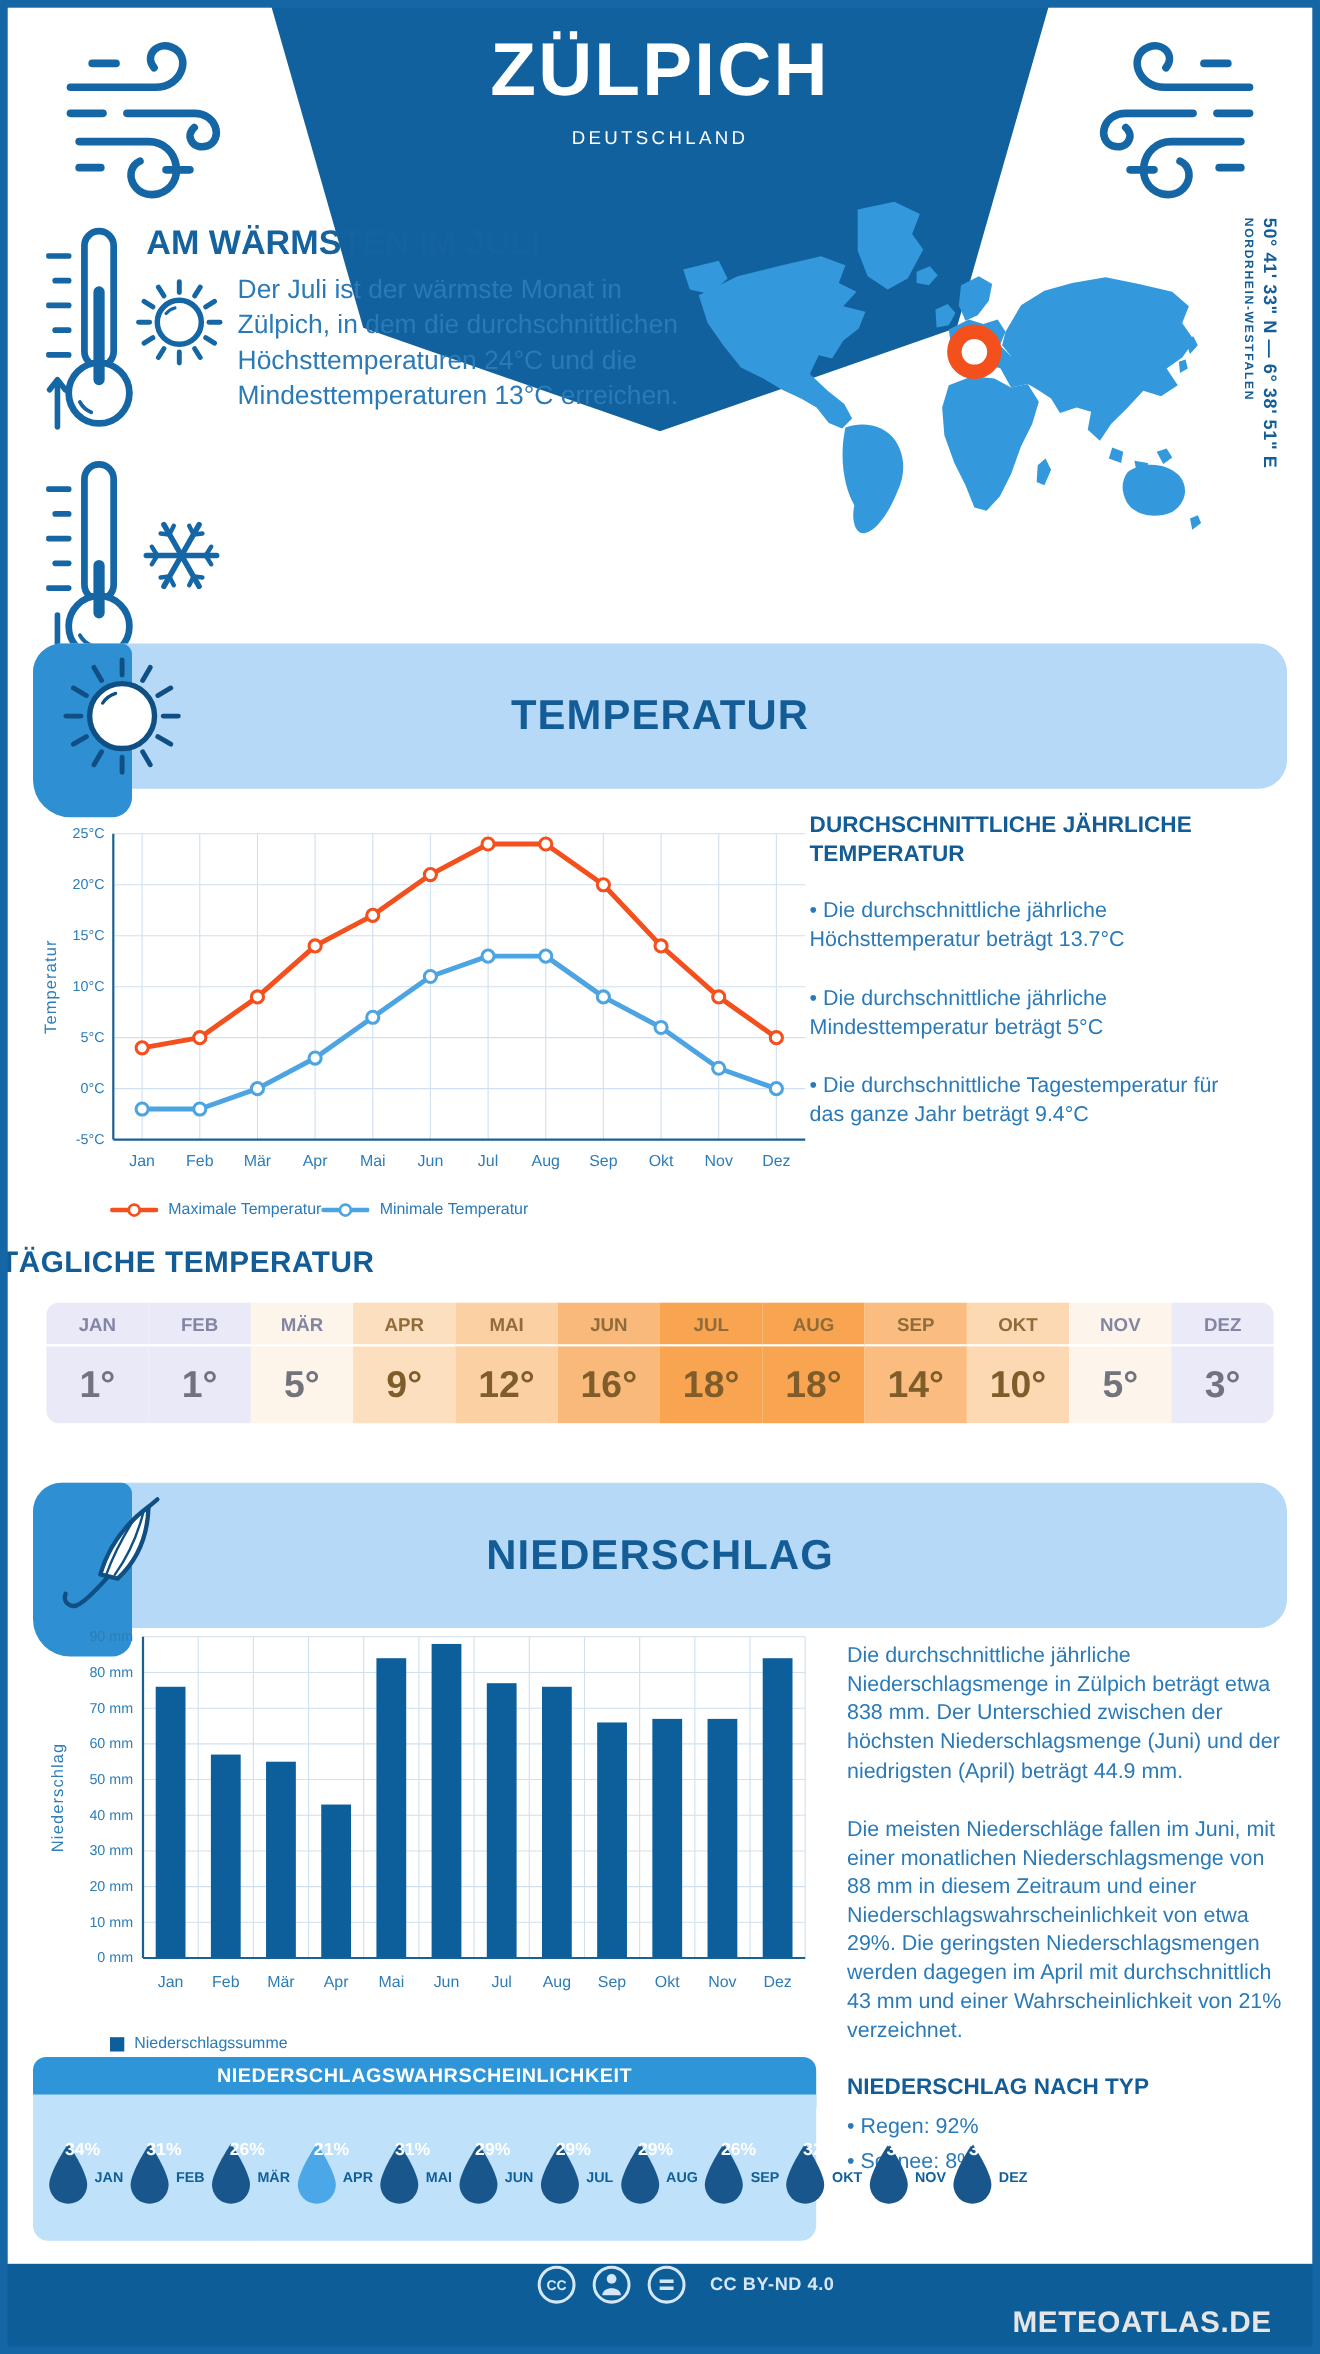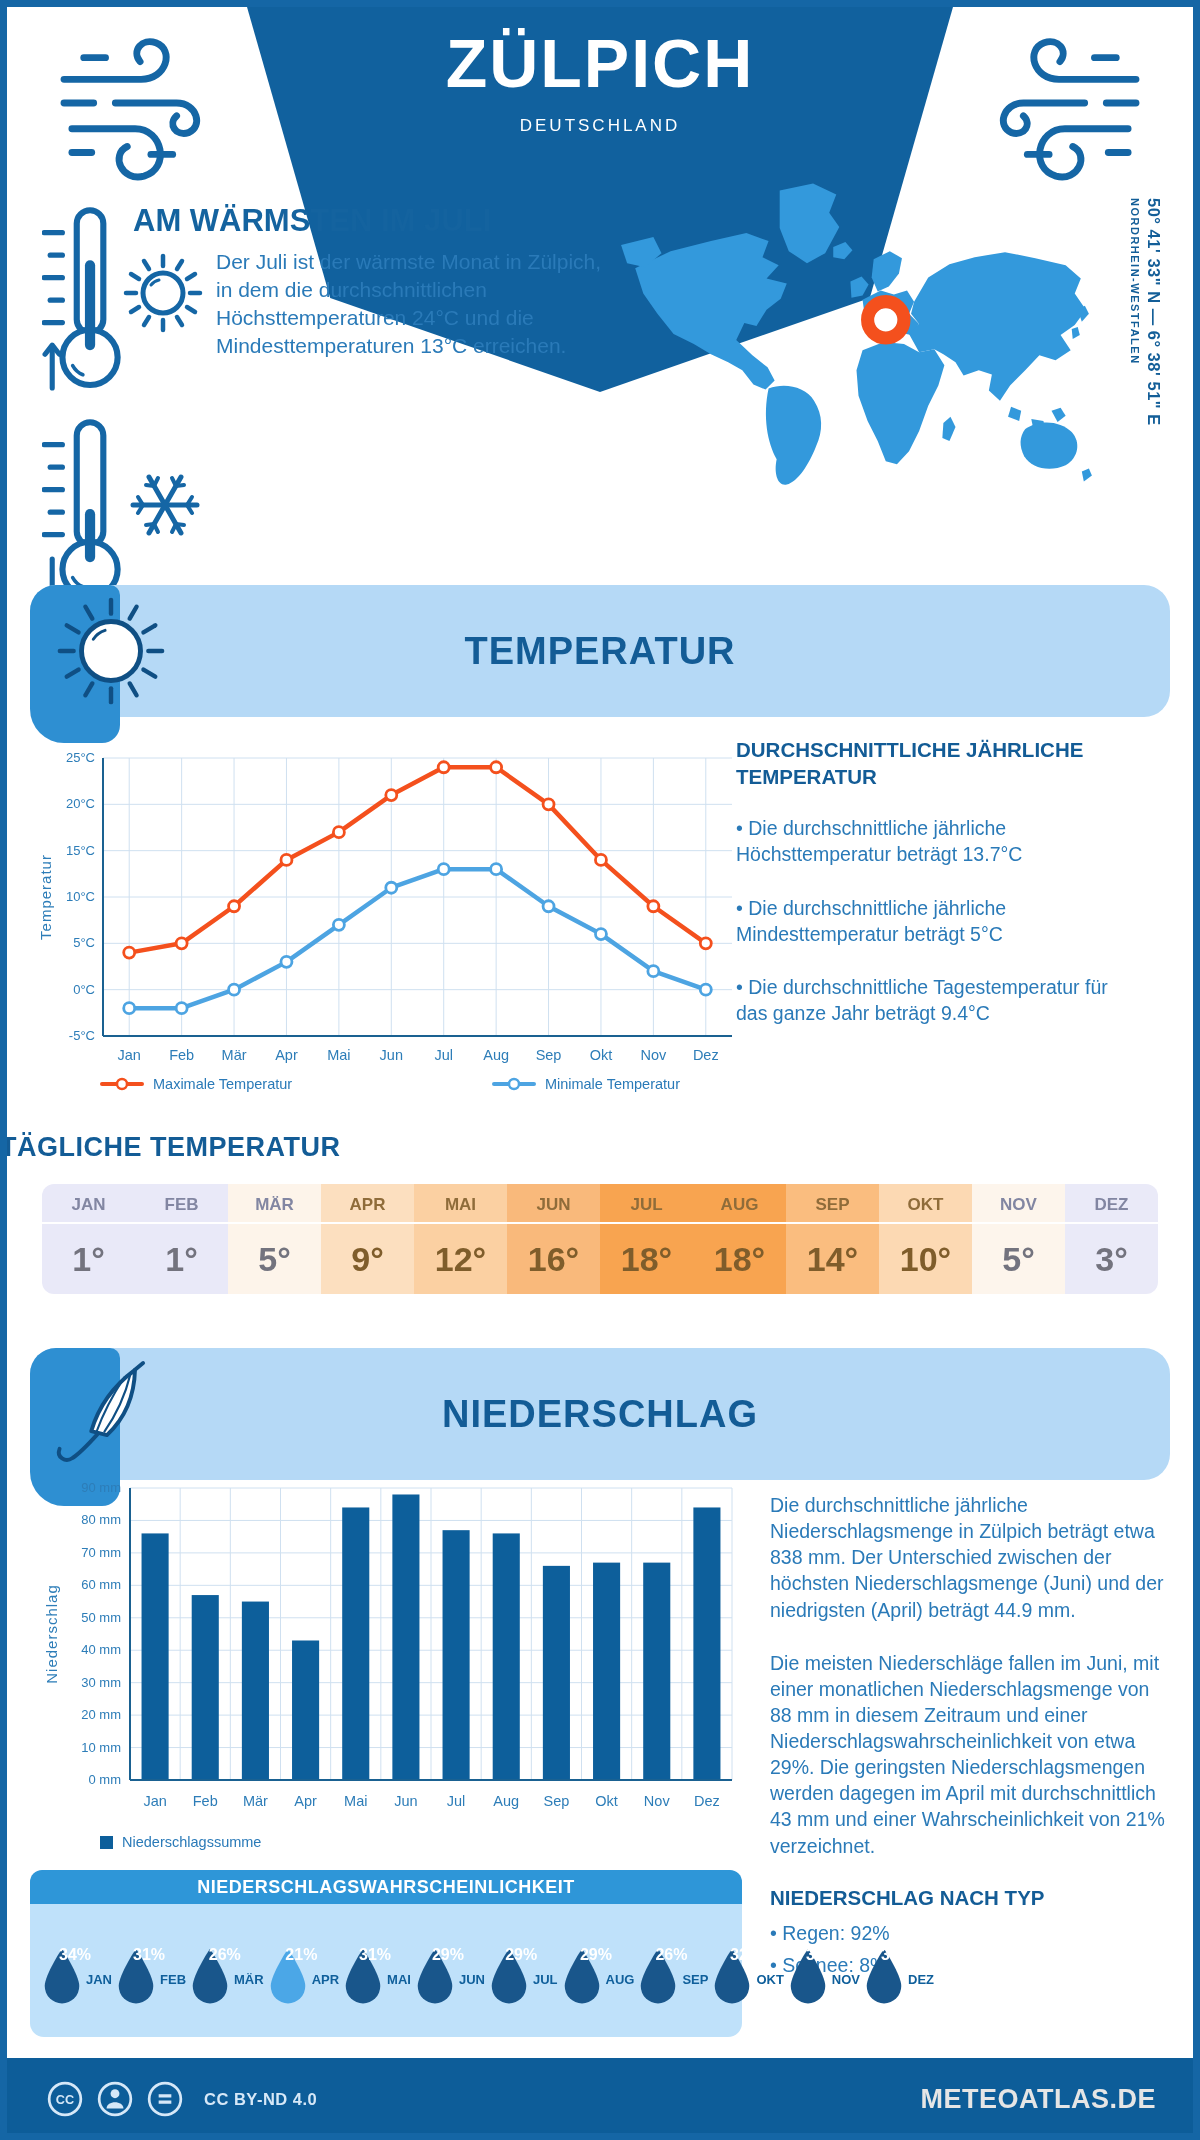--- a/index.html
+++ b/index.html
@@ -10,36 +10,36 @@
   
   .banner{left:245px;top:0;width:710px;height:392px;background:#11619e;color:#fff;text-align:center;
           clip-path:polygon(0 0,100% 0,88% 76%,50% 100%,12% 76%);}
   .banner .title{margin-top:24px;font-size:68px;font-weight:bold;letter-spacing:2px;}
   .banner .sub{margin-top:14px;font-size:17px;letter-spacing:3px;}
   .wind{width:180px;height:158px;}
   .wind svg{width:100%;height:100%;}
 
   
   .hl-title{font-size:31px;font-weight:bold;color:#14639f;}
-  .hl-text{font-size:21px;line-height:1.33;color:#2a7ab8;}
+  .hl-text{font-size:24px;line-height:1.33;color:#2a7ab8;}
 
   
   .coords{left:975px;top:340px;width:330px;height:46px;transform:rotate(90deg);color:#135e98;}
   .coords .big{font-size:16.5px;font-weight:bold;letter-spacing:.5px;white-space:nowrap;}
   .coords .small{font-size:11px;font-weight:bold;letter-spacing:1.5px;margin-top:3px;}
 
   
   .secbar{left:30px;width:1140px;height:132px;background:#b5d9f6;border-radius:26px;}
   .secstrip{left:30px;width:90px;height:158px;background:#2e8fd2;border-radius:26px 10px 18px 34px;}
   .sectitle{left:30px;width:1140px;height:132px;line-height:132px;text-align:center;
             font-size:38px;font-weight:bold;color:#135c96;letter-spacing:1px;}
   .secicon{width:118px;height:120px;}
 
   
-  .legend{display:flex;justify-content:space-between;align-items:center;}
+  .legend{display:flex;justify-content:flex-start;align-items:center;margin-top:16px;}
   .legend .item{display:flex;align-items:center;gap:9px;font-size:14.5px;color:#2a7ab8;}
   .legend .sq{width:13px;height:13px;display:inline-block;}
 
   
   .col-h{font-size:20.5px;font-weight:bold;color:#135c96;line-height:1.3;margin:0;}
   .col-p{font-size:19.5px;line-height:1.34;color:#2a7ab8;margin:0;}
 
   
   .daily{left:42px;top:1184px;width:1116px;height:110px;border-radius:12px;overflow:hidden;display:flex;}
   .dcell{flex:1;display:flex;flex-direction:column;}
@@ -52,21 +52,21 @@
   .probhead{left:30px;top:1870px;width:712px;height:46px;background:#2e96d8;border-radius:12px 12px 0 0;
             color:#fff;text-align:center;line-height:35px;font-size:18px;font-weight:bold;letter-spacing:.5px;}
   .probbody{left:30px;top:1904px;width:712px;height:133px;background:#bfe1fa;border-radius:0 0 14px 14px;
             display:flex;padding:0 8px;box-sizing:border-box;}
   .dropcell{flex:1;position:relative;display:flex;align-items:center;padding-top:13px;}
   .dropcell svg{width:48px;height:64px;display:block;}
   .dropcell .pct{position:absolute;left:0;right:0;top:42px;text-align:center;font-size:16px;font-weight:bold;color:#fff;}
   .dropcell .mon{margin-top:4px;font-size:13px;font-weight:bold;color:#0f5f9b;}
 
   
-  .footer{left:0;top:2058px;width:1200px;height:82px;background:#0d5d99;display:flex;align-items:center;z-index:40;}
+  .footer{left:0;top:2058px;width:1200px;height:82px;background:#0d5d99;display:flex;align-items:center;z-index:40;flex-direction:column;}
   .cc-group{display:flex;align-items:center;gap:12px;margin-left:46px;}
   .cc-label{color:#d6e8f8;font-size:16.5px;font-weight:bold;margin-left:8px;letter-spacing:.5px;}
   .site{margin-left:auto;margin-right:44px;color:#e5e5e5;font-size:27px;font-weight:bold;letter-spacing:.5px;}
 
   svg text{font-family:"Liberation Sans",sans-serif;}
 </style>
 </head>
 <body>
 
 <div id="canvas">

